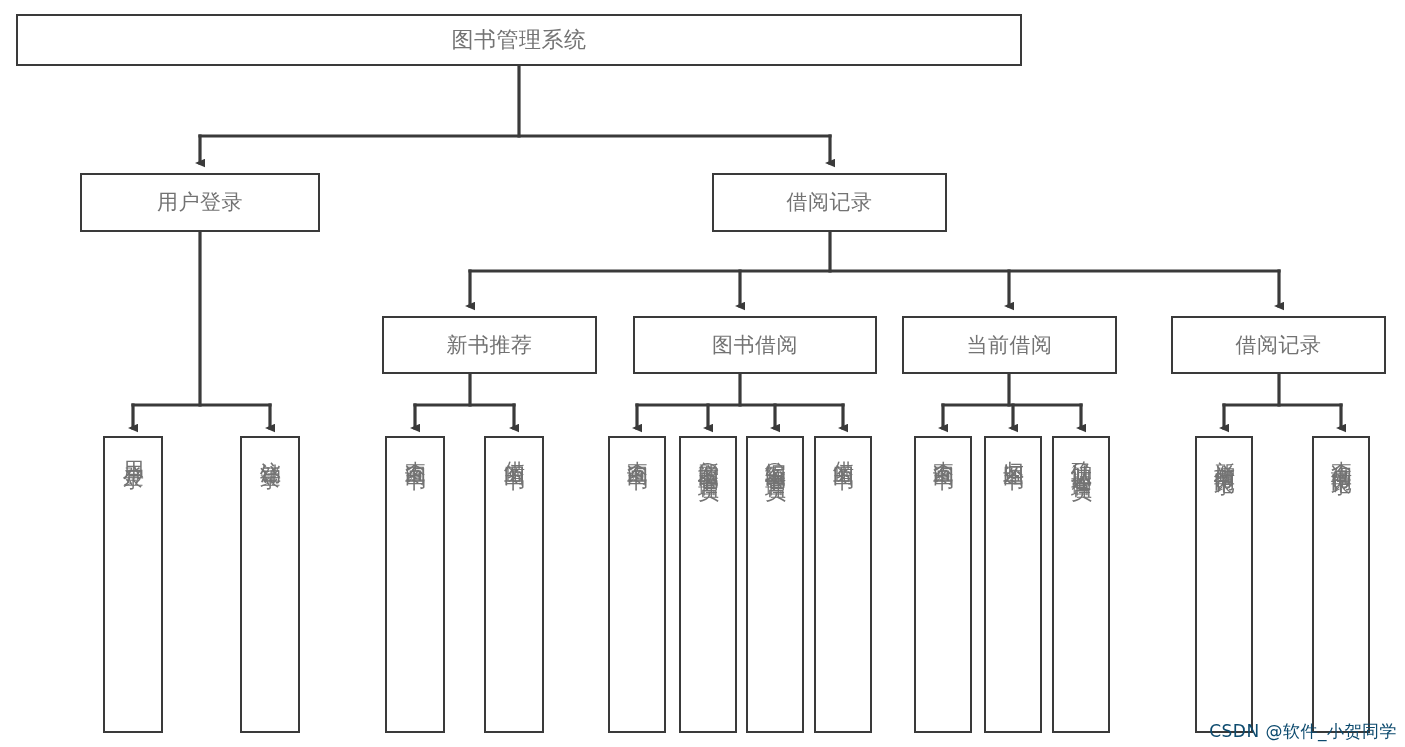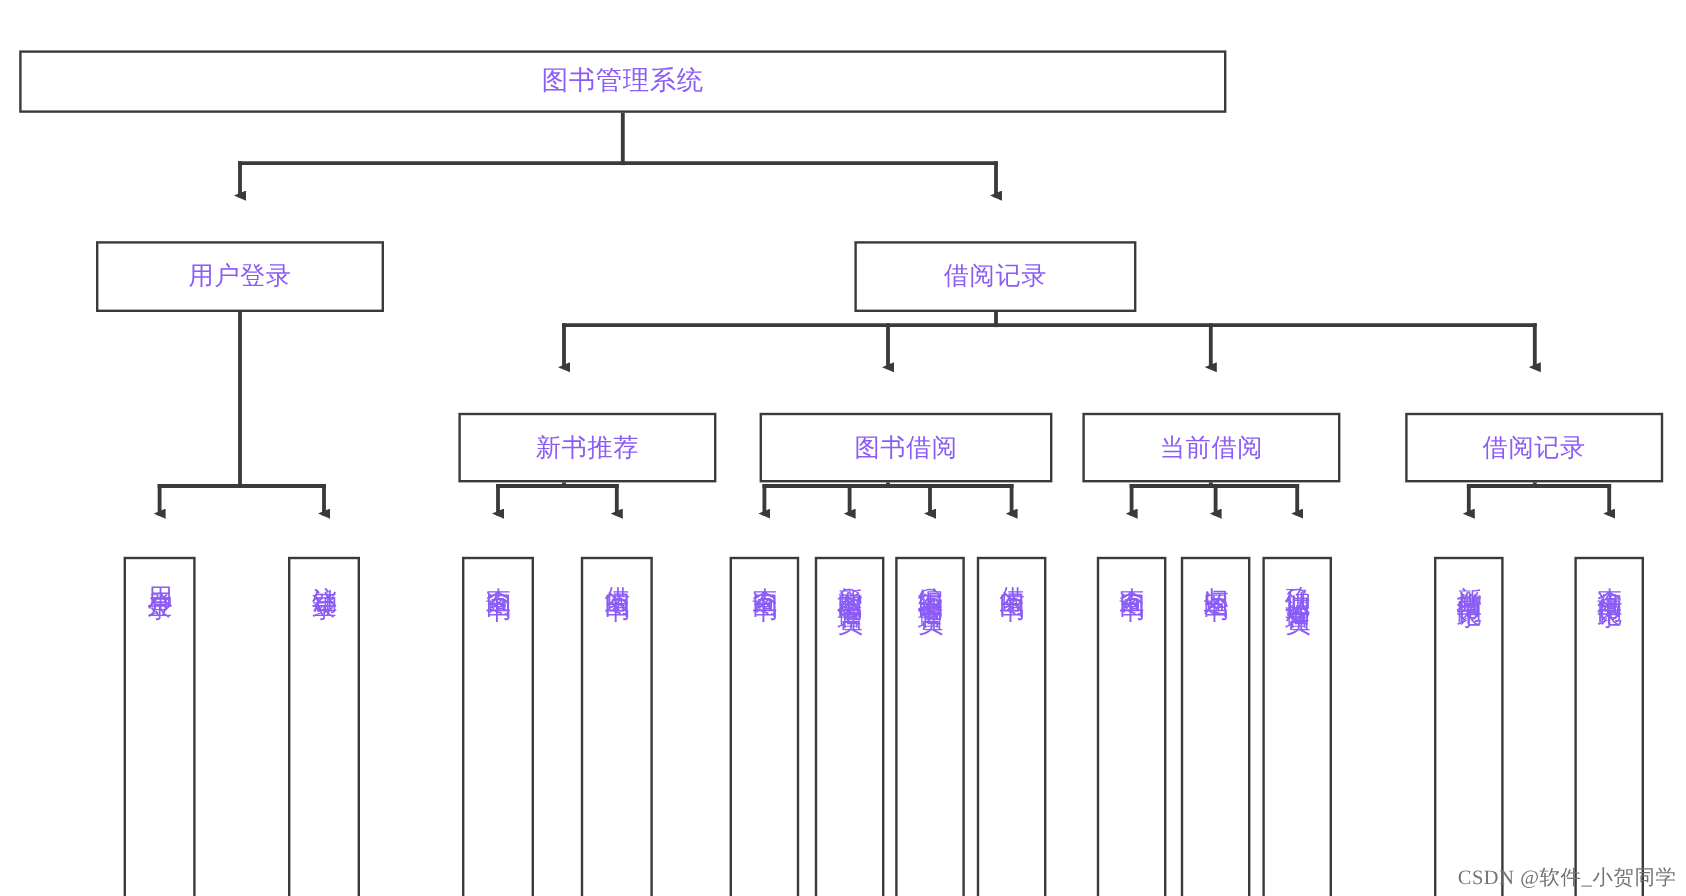--- a/index.html
+++ b/index.html
@@ -15,22 +15,21 @@
   svg.connectors{position:absolute;left:0;top:0;width:1405px;height:747px;pointer-events:none;}
 
   .node{
     position:absolute;
     box-sizing:border-box;
     border:2.5px solid #3a3a3a;
     background:#ffffff;
     display:flex;
     align-items:center;
     justify-content:center;
-    color:#8b5cf6;
-    margin-top:28px;
+    color:#737373;
   }
   .node .lbl{
     display:block;
     line-height:1.25;
     letter-spacing:0.5px;
     white-space:nowrap;
   }
   
   .node.h .lbl{font-size:21px;}
   .node.root .lbl{font-size:22px;}
@@ -48,25 +47,24 @@
     letter-spacing:3px;
     line-height:1;
     white-space:nowrap;
   }
 
   .watermark{
     position:absolute;
     right:8px;
     bottom:4px;
     font-size:17px;
-    color:#737373;
+    color:#0c4a6e;
     letter-spacing:0.5px;
     white-space:nowrap;
     user-select:none;
-    font-family:Liberation Serif, serif;
   }
 </style>
 </head>
 <body>
 
 <div id="stage">
 
   <svg class="connectors" viewBox="0 0 1405 747" xmlns="http://www.w3.org/2000/svg">
     <defs>
       <marker id="arrow" markerWidth="10" markerHeight="10" refX="4.2" refY="5" orient="auto" markerUnits="userSpaceOnUse">

